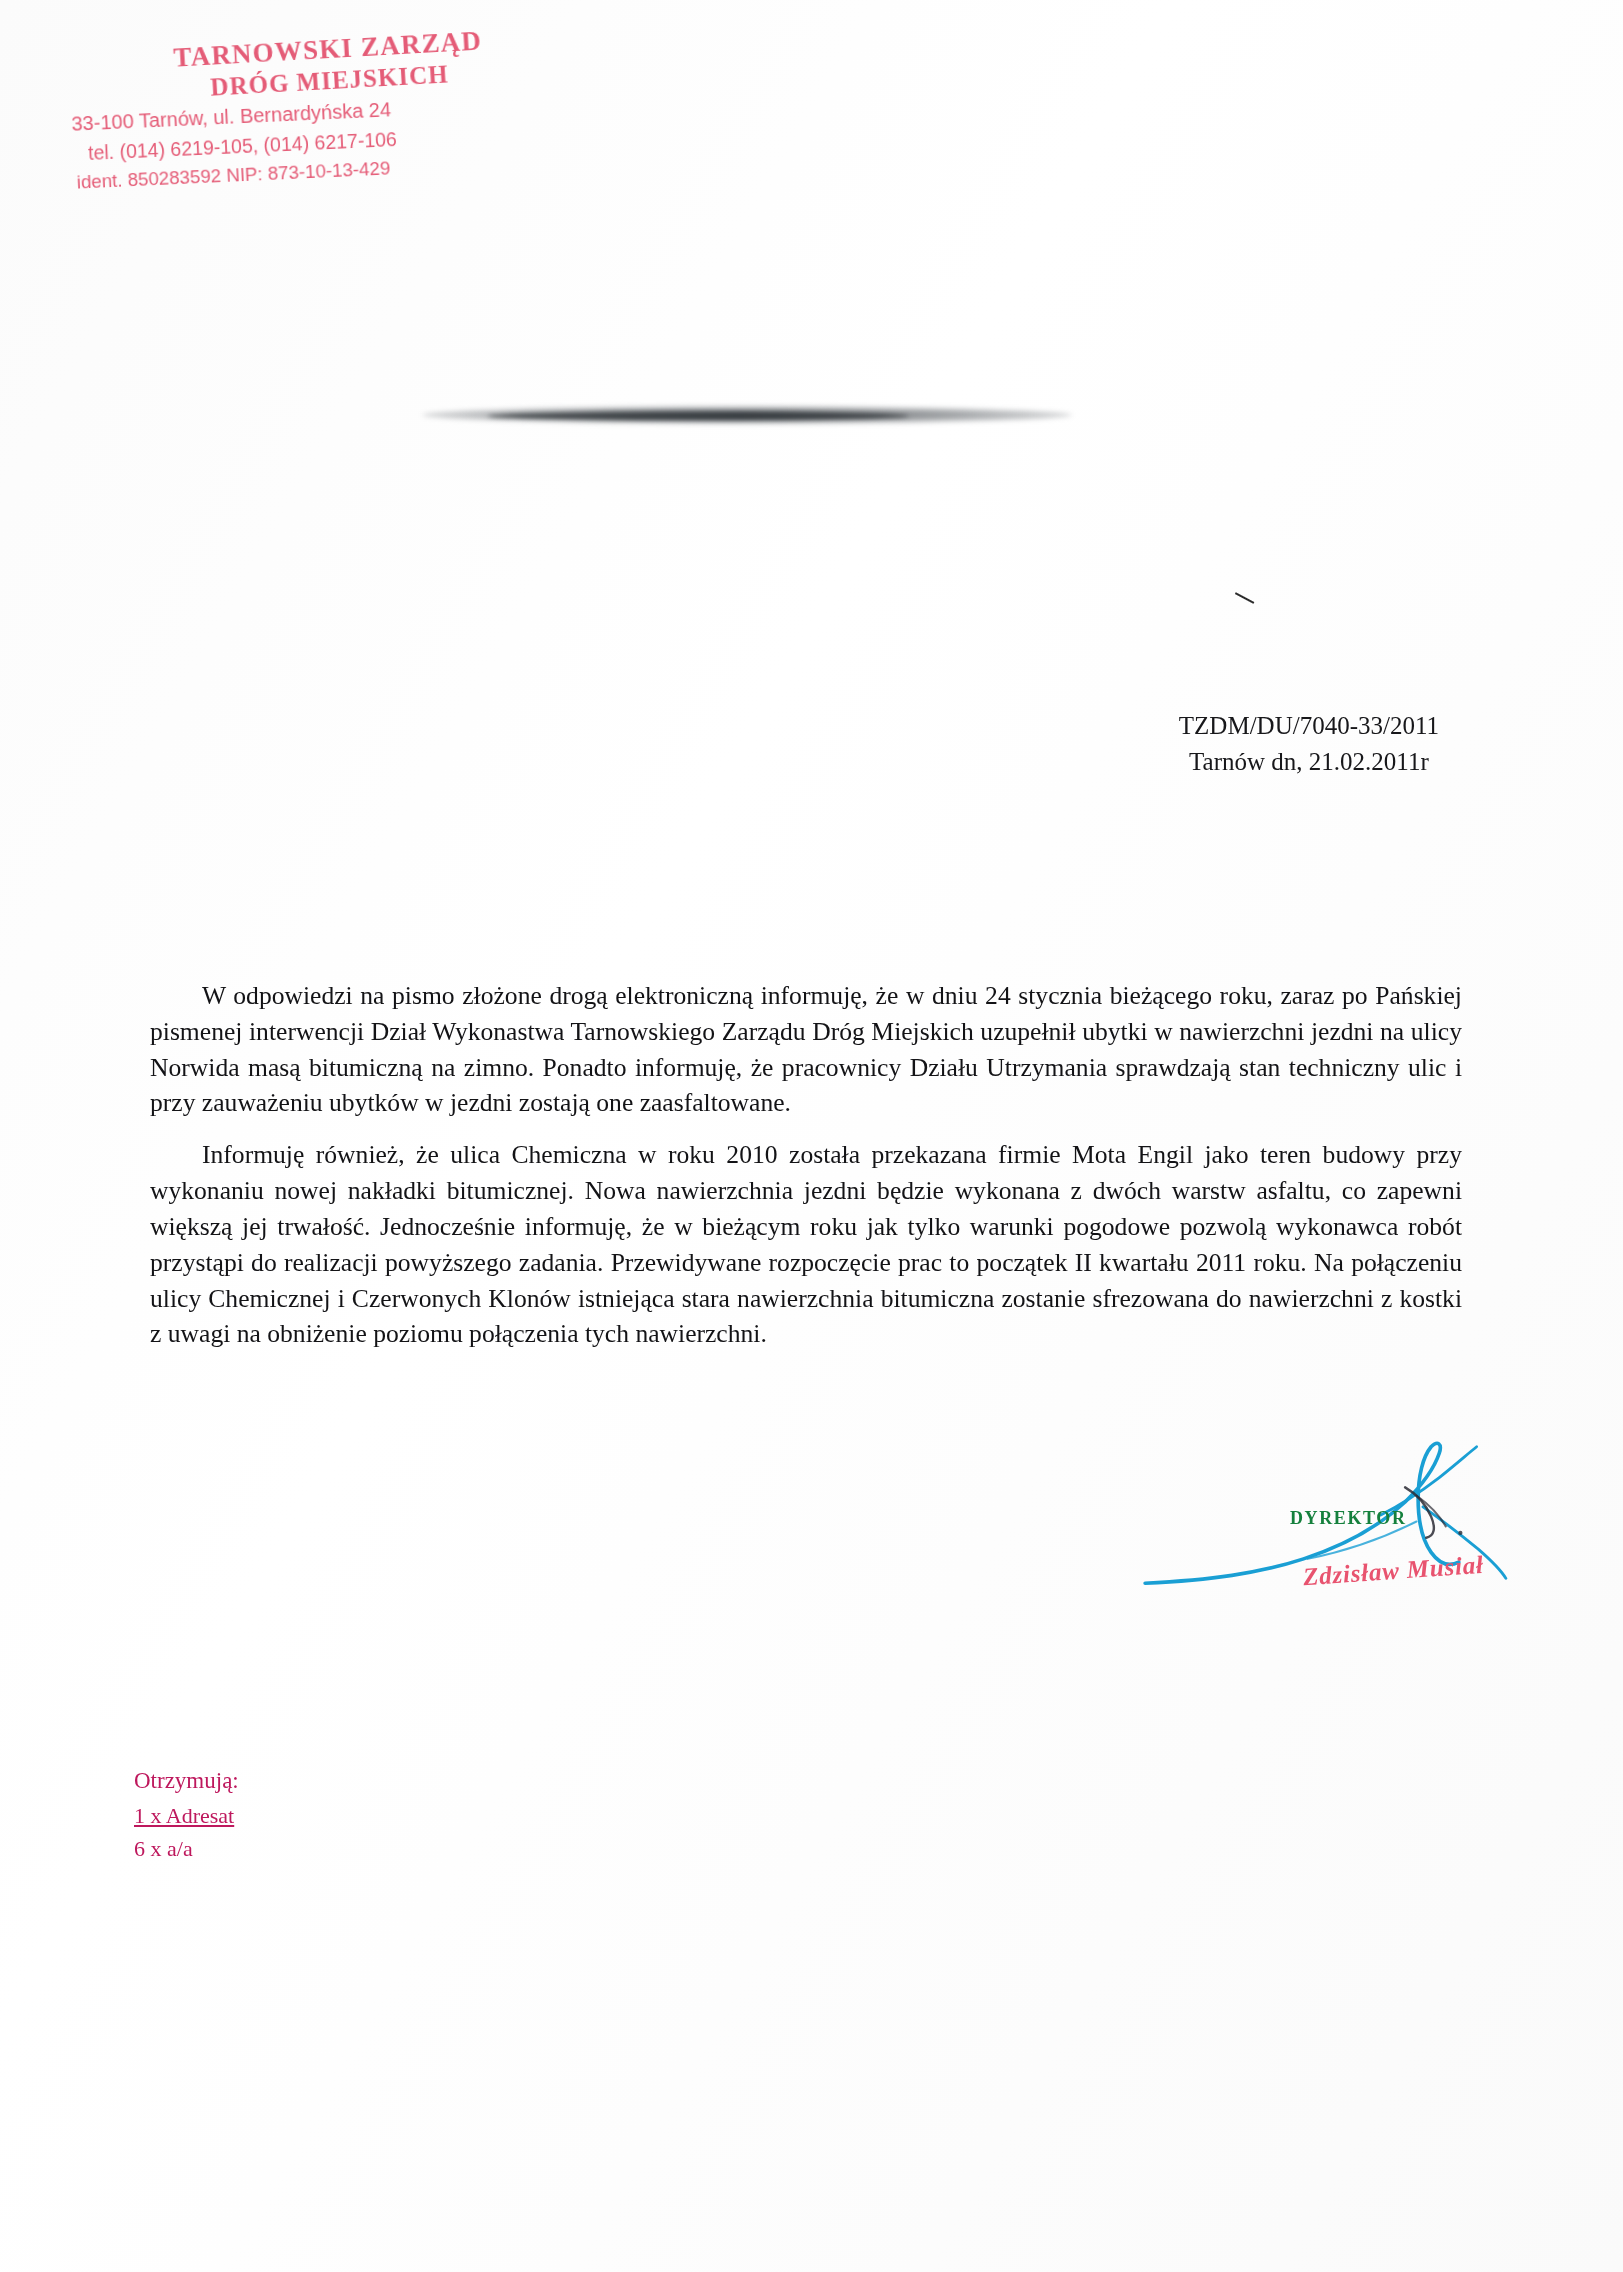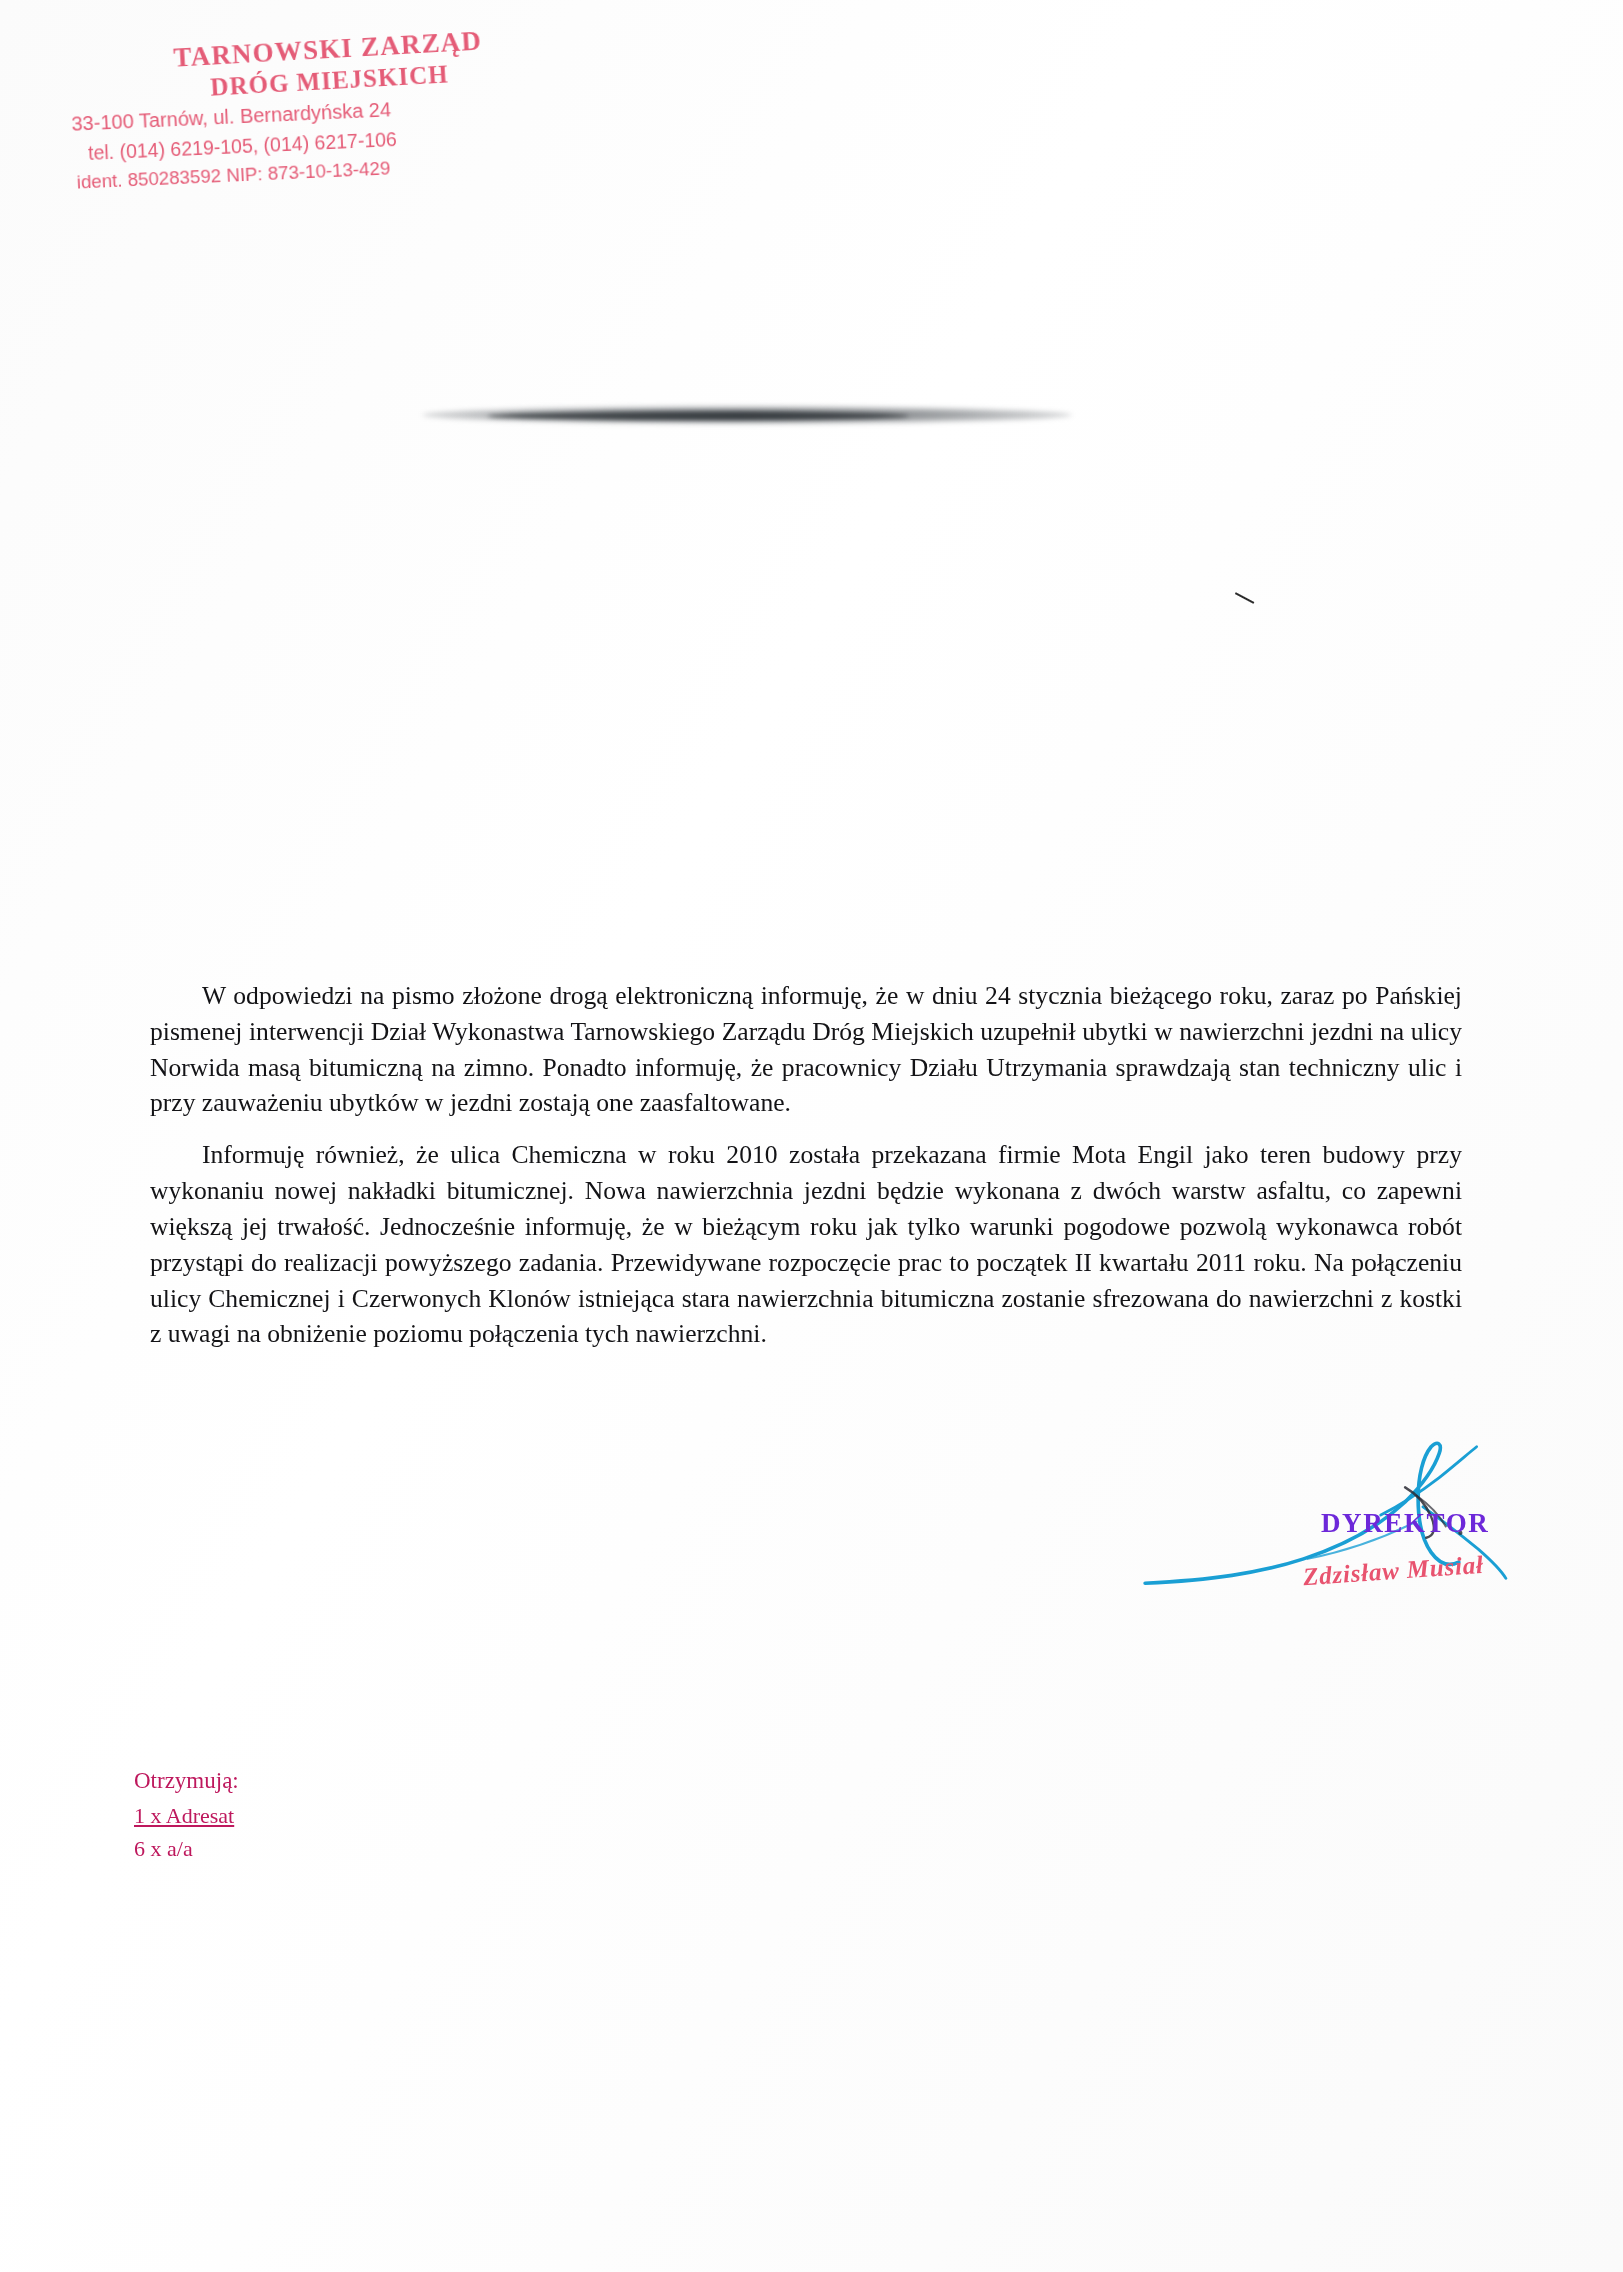--- a/index.html
+++ b/index.html
@@ -142,24 +142,23 @@
     top: 1437px;
     width: 455px;
     height: 195px;
   }
   .sig-title {
     position: absolute;
     left: 153px;
     top: 71px;
     font-family: "Liberation Serif", serif;
     font-weight: bold;
-    font-size: 27px;
+    font-size: 18px;
     letter-spacing: 1.6px;
-    color: #6d28d9;
-    margin-left: 31px;
+    color: #15803d;
   }
   .sig-name {
     position: absolute;
     left: 166px;
     top: 120px;
     font-family: "Liberation Serif", serif;
     font-style: italic;
     font-weight: bold;
     font-size: 25px;
     color: #e8536f;
@@ -198,20 +197,24 @@
     <div class="l2">DRÓG MIEJSKICH</div>
     <div class="l3">33-100 Tarnów, ul. Bernardyńska 24</div>
     <div class="l4">tel. (014) 6219-105, (014) 6217-106</div>
     <div class="l5">ident. 850283592  NIP: 873-10-13-429</div>
   </div>
 
   <div class="smudge"></div>
   <div class="smudge2"></div>
   <div class="tick"></div>
 
+  <div class="ref">
+    <div>TZDM/DU/7040-33/2011</div>
+    <div>Tarnów dn, 21.02.2011r</div>
+  </div>
 
   <div class="body-text">
     <p>W odpowiedzi na  pismo  złożone drogą elektroniczną informuję, że w dniu 24 stycznia bieżącego roku, zaraz po Pańskiej pismenej interwencji Dział Wykonastwa Tarnowskiego Zarządu Dróg Miejskich uzupełnił ubytki w nawierzchni jezdni na ulicy Norwida masą bitumiczną na zimno. Ponadto informuję, że pracownicy Działu Utrzymania sprawdzają stan techniczny ulic i przy zauważeniu ubytków w jezdni zostają one zaasfaltowane.</p>
     <p>Informuję również, że ulica Chemiczna w roku 2010 została przekazana firmie Mota Engil jako teren budowy przy wykonaniu nowej nakładki bitumicznej. Nowa nawierzchnia jezdni będzie wykonana z dwóch warstw asfaltu, co zapewni większą jej trwałość. Jednocześnie informuję, że w bieżącym roku jak tylko warunki pogodowe pozwolą wykonawca robót przystąpi do realizacji powyższego zadania. Przewidywane rozpoczęcie prac to początek II kwartału 2011 roku. Na połączeniu ulicy Chemicznej i Czerwonych Klonów istniejąca stara nawierzchnia bitumiczna zostanie sfrezowana do nawierzchni z kostki z uwagi na obniżenie poziomu połączenia tych nawierzchni.</p>
   </div>
 
   <div class="sig-wrap">
     <svg class="sig-svg" width="455" height="195" viewBox="0 0 560 240">
       <path d="M10 180 C 90 176, 150 168, 205 150 C 260 132, 300 108, 330 80 C 350 60, 366 38, 372 20 C 376 8, 370 4, 362 12 C 352 24, 346 48, 346 76 C 346 104, 352 128, 362 142 C 372 156, 384 160, 396 154" fill="none" stroke="#1a9fd4" stroke-width="4.5" stroke-linecap="round"></path>
       <path d="M300 96 C 320 86, 346 70, 372 50 C 392 34, 408 20, 418 12" fill="none" stroke="#1a9fd4" stroke-width="3.5" stroke-linecap="round"></path>

